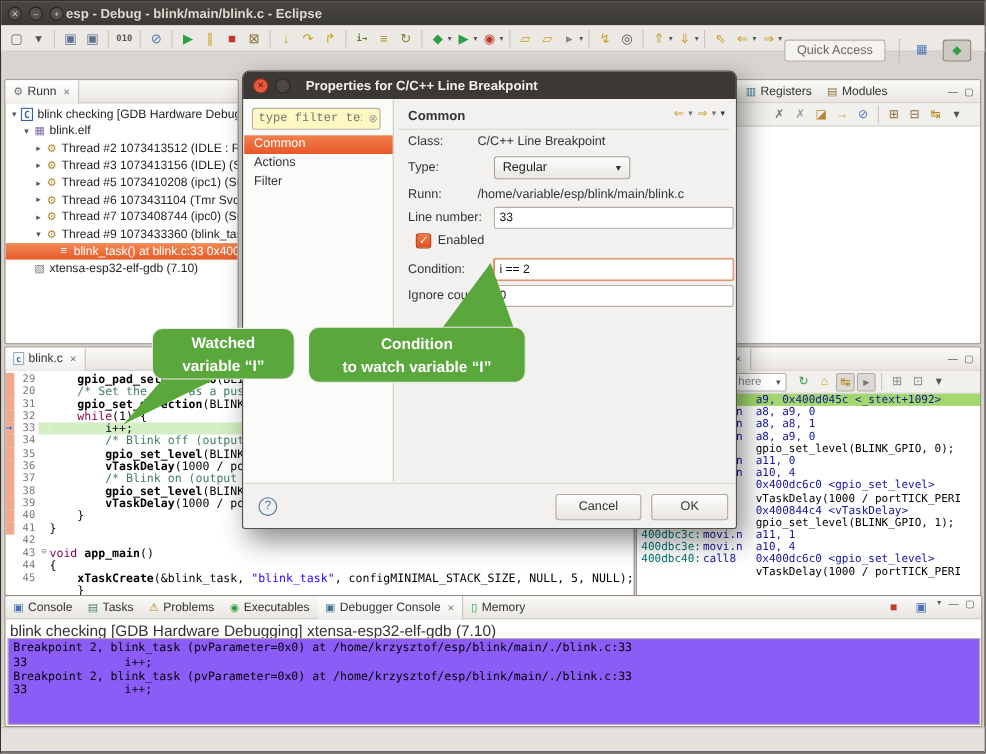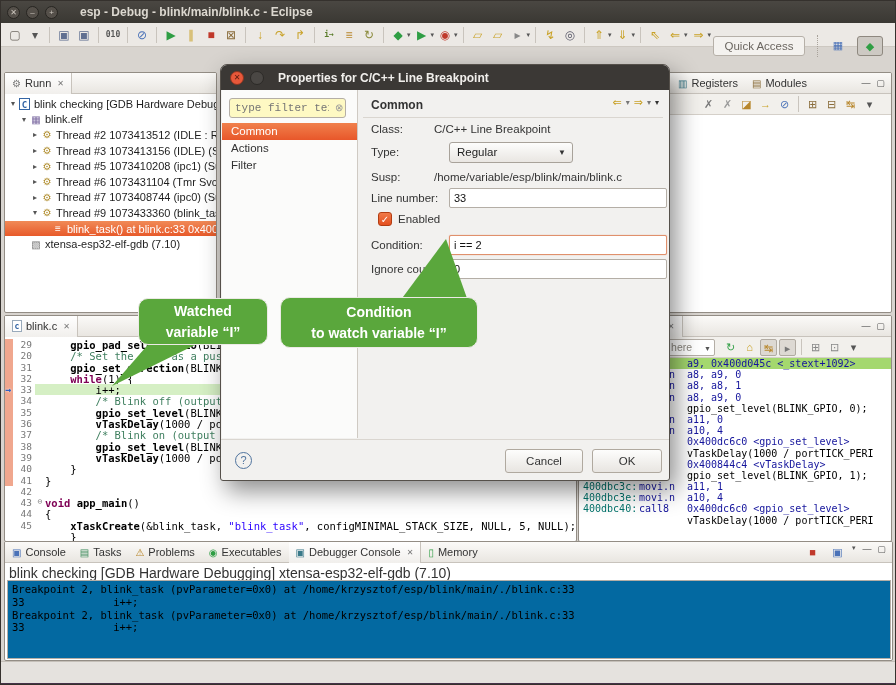--- a/index.html
+++ b/index.html
@@ -1,21 +1,21 @@
 <!DOCTYPE html>
 <html><head>
 <meta charset="utf-8">
 <style>
 *{box-sizing:border-box;margin:0;padding:0}
 html,body{width:896px;height:685px;overflow:hidden}
 body{position:relative;font-family:"Liberation Sans",sans-serif;background:#d8d4cf;border:1px solid #35312d}
 
 .titlebar{position:absolute;left:0;top:0;width:896px;height:22px;background:linear-gradient(#4a4742,#3a3833);display:flex;align-items:center}
 .wbtn{width:13px;height:13px;border-radius:50%;background:#55504a;border:1px solid #272521;margin-left:6px;color:#cfc9c0;font-size:8px;line-height:11px;text-align:center}
-.win-title{margin-left:22px;font-size:12px;font-weight:bold;color:#dcd8d0;white-space:nowrap}
+.win-title{margin-left:2px;font-size:12px;font-weight:bold;color:#dcd8d0;white-space:nowrap}
 .maintoolbar{position:absolute;left:0;top:22px;width:896px;height:24px;background:#ece9e5;border-bottom:1px solid #cdc8c1;display:flex;align-items:center;padding-left:4px}
 .tb-icon{height:18px;min-width:18px;padding:0 1px;margin:0 1px;font-size:12px;line-height:18px;text-align:center;border-radius:2px}
 .tb-icon.txt{font:bold 8px/18px "DejaVu Sans Mono",monospace}
 .tb-dd{font-size:7px;color:#555;margin:0 1px 0 -1px}
 .tb-sep{width:1px;height:16px;background:#c9c4bd;margin:0 4px}
 .qa-row{position:absolute;left:0;top:34px;width:896px;height:22px}
 .qa-btn{position:absolute;left:712px;top:1px;width:92px;height:20px;border:1px solid #b6b0a8;border-radius:3px;background:#f4f2ef;color:#6b6archives660;color:#6b6660;font-size:11.5px;text-align:center;line-height:18px}
 .qa-sep{position:absolute;left:816px;top:0;height:22px;border-left:1px dotted #a8a29a}
 .persp{position:absolute;top:1px;width:26px;height:20px;border-radius:3px;text-align:center;line-height:18px;font-size:11px}
 .persp.active{background:#cdc9c3;border:1px solid #8e887f}
@@ -38,34 +38,34 @@
 .ti{width:14px;flex:none;text-align:center;font-size:10px;margin-right:2px}
 .ti-launch{font:bold 9px/12px "DejaVu Sans Mono",monospace;color:#3465a4;border:1px solid #3465a4;background:#fff;width:11px;height:12px;margin:0 4px 0 1px}
 .ti-elf{color:#7a68a0}.ti-thread{color:#b08d2e}.ti-frame{color:inherit}.ti-gdb{color:#777}
 
 .cl{height:11.3px;line-height:11.3px;font:10.5px "DejaVu Sans Mono",monospace;white-space:pre;display:flex;color:#000}
 .ann{width:8px;flex:none}.ann.ch{background:#f0a78e}
 .ln{width:22px;flex:none;text-align:right;padding-right:3px;color:#787878;font-size:9.5px}
 .gut{width:10px;flex:none;color:#888;font-size:8px;text-align:center}
 .ct{flex:1}
 .cl.cur .ct,.cl.cur .gut{background:#d5efc4}
-.k{color:#7f0055;font-weight:bold}.c{color:#3f7f5f}.s{color:#2a00ff}.f{font-weight:bold}
+.k{color:#7f0055;font-weight:normal}.c{color:#3f7f5f}.s{color:#2a00ff}.f{font-weight:bold}
 .ip-arrow{position:absolute;left:0;color:#2f5fc0;font-weight:bold;font-size:10px;z-index:3;text-shadow:0 0 2px #fff}
 
 .dl{height:11.2px;line-height:11.2px;font:10px "DejaVu Sans Mono",monospace;white-space:pre;display:flex}
 .dl.hl{background:#a4d86e}
 .da{width:60px;flex:none;color:#00736b;padding-left:4px}
 .dm{width:48px;flex:none;color:#14149c}
 .do{color:#14149c}
 .dl.src .da{color:#333}.dl.src .do{color:#000}
 .dcombo{position:absolute;left:4px;top:2px;width:132px;height:17px;background:#fff;border:1px solid #b4aea6;border-radius:2px;font-size:10.5px;color:#8a867e;line-height:15px;padding-left:20px;overflow:hidden;white-space:nowrap}
 .dcombo .dd{position:absolute;right:3px;top:1px;font-size:7px;color:#555}
 
 .con-head{height:16px;font-size:14px;color:#333;padding:2px 0 0 4px;white-space:nowrap}
-.con-out{position:absolute;left:2px;top:38px;width:884px;height:79px;background:#0369a1;border:1px solid #b4aea6;padding:2px 0 0 4px}
+.con-out{position:absolute;left:2px;top:38px;width:884px;height:79px;background:#8b5cf6;border:1px solid #b4aea6;padding:2px 0 0 4px}
 .con-line{font:10.5px "DejaVu Sans Mono",monospace;line-height:12.8px;white-space:pre;color:#000}
 .statusbar{position:absolute;left:0;top:660px;width:896px;height:25px;background:#e5e2de;border-top:1px solid #c4bfb8;border-bottom:3px solid #453248}
 
 .dialog{position:absolute;left:219px;top:63px;width:450px;height:417px;background:#f2f1ef;border:1px solid #55504a;border-radius:7px 7px 3px 3px;box-shadow:6px 10px 24px rgba(0,0,0,.45);z-index:50}
 .dlg-title{height:25px;background:#3b3835;border-radius:6px 6px 0 0;display:flex;align-items:center}
 .dlg-close{width:14px;height:14px;border-radius:50%;background:#e8583a;border:1px solid #8c3520;margin-left:9px;color:#5a1d10;font-size:8px;line-height:12px;text-align:center}
 .dlg-max{width:14px;height:14px;border-radius:50%;background:#4a4744;border:1px solid #2c2a27;margin-left:6px}
 .dlg-title-text{margin-left:14px;font-size:12px;font-weight:bold;color:#f1efec}
 .dlg-left{position:absolute;left:1px;top:25px;width:136px;height:348px;background:#fbfbfa;border-right:1px solid #cfcac3}
 .dlg-filter{position:absolute;left:7px;top:8px;width:117px;height:20px;border:1px solid #b4aea6;border-radius:3px;background:#fef9c3;font-size:11px;color:#555;padding:0 16px 0 5px;font-family:Liberation Mono, monospace}
@@ -399,21 +399,21 @@
 
   <div class="frow-label" style="top:58px">Class:</div>
   <div class="frow-value" style="top:58px">C/C++ Line Breakpoint</div>
 
   <div class="frow-label" style="top:81px">Type:</div>
   <div class="dcombo2" style="top:77px">
     <span>Regular</span>
     <span class="dd">▼</span>
   </div>
 
-  <div class="frow-label" style="top:106px">Susp:</div>
+  <div class="frow-label" style="top:106px">Runn:</div>
   <div class="frow-value" style="top:106px">/home/variable/esp/blink/main/blink.c</div>
 
   <div class="frow-label" style="top:127px">Line number:</div>
   <input class="dinput" style="top: 123px;" value="33">
 
   <div class="dcheck" style="top:147px">✓</div>
   <div class="frow-label" style="top:148px;left:177px">Enabled</div>
 
   <div class="frow-label" style="top:174px">Condition:</div>
   <input class="dinput focus" style="top: 170px;" value="i == 2">

